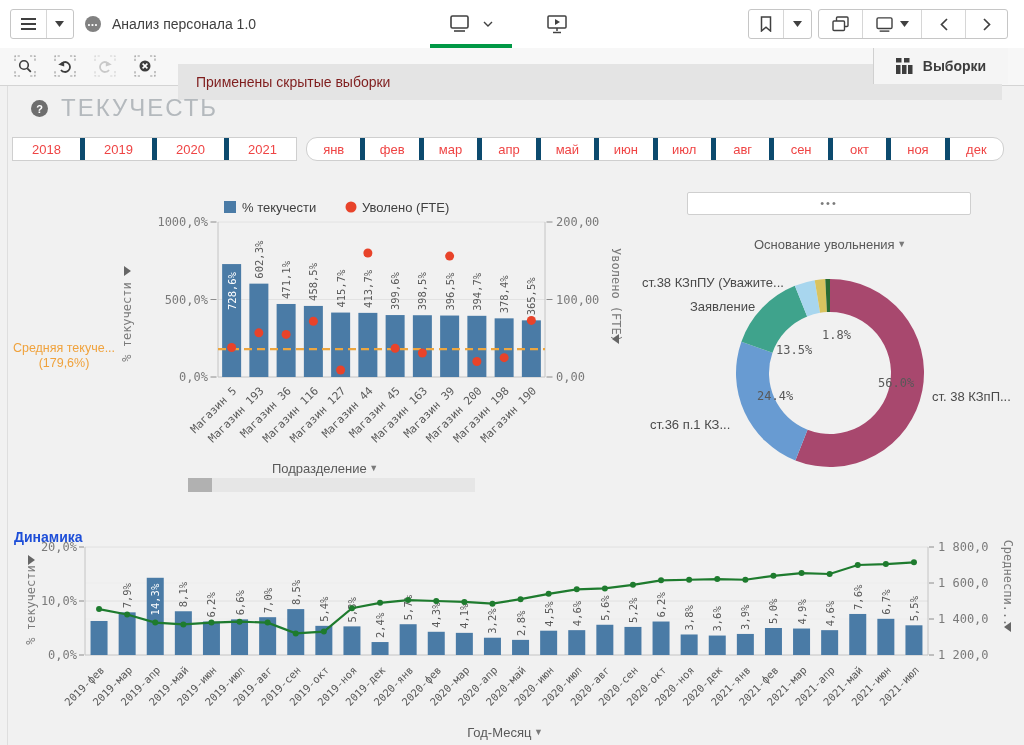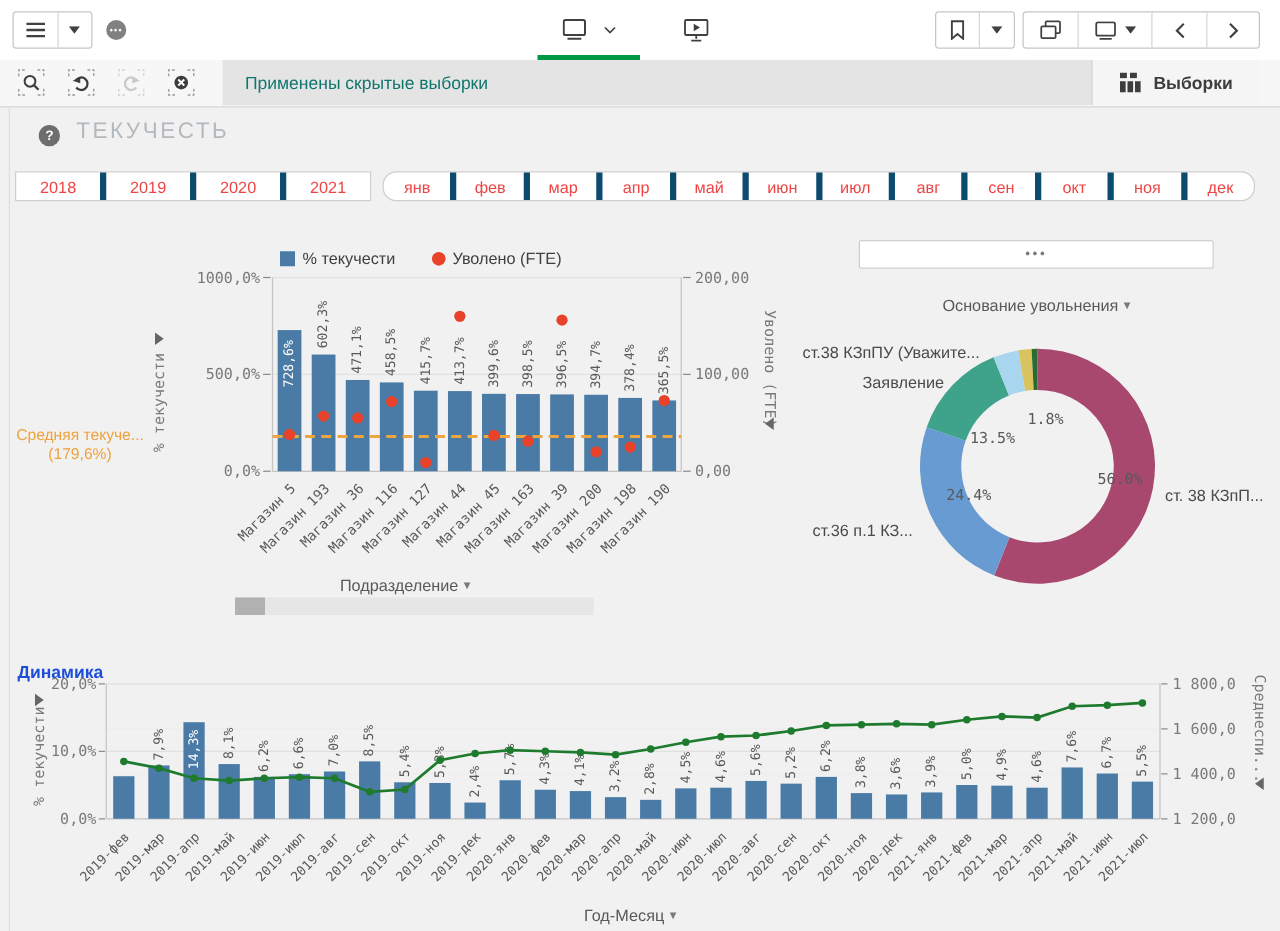--- a/index.html
+++ b/index.html
@@ -17,29 +17,29 @@
   #app-icon{position:absolute;left:85px;top:16px;width:16px;height:16px;border-radius:50%;background:#818181;color:#fff;
     display:flex;align-items:center;justify-content:center;font-size:7px;letter-spacing:1px;font-weight:bold;}
   #app-title{position:absolute;left:112px;top:0;line-height:48px;font-size:14px;color:#404040;}
   #sheet-nav{position:absolute;left:430px;top:0;width:82px;height:47px;display:flex;align-items:center;justify-content:center;gap:14px;cursor:pointer;}
   #sheet-nav-underline{position:absolute;left:430px;top:44px;width:82px;height:4px;}
   #present-btn{position:absolute;left:544px;top:12px;width:26px;height:24px;display:flex;align-items:center;justify-content:center;cursor:pointer;}
   
   #selbar{position:absolute;left:0;top:48px;width:1024px;height:37px;background:#f7f7f7;border-bottom:1px solid #d4d4d4;}
   #selbar-icons{position:absolute;left:10px;top:0;height:36px;display:flex;align-items:center;gap:14px;padding-left:2px;}
   .sel-icon{width:26px;height:26px;display:flex;align-items:center;justify-content:center;cursor:pointer;}
-  #sel-message{position:absolute;left:178px;top:0;width:824px;height:36px;background:#e4e4e4;
-    line-height:36px;padding-left:18px;font-size:14px;color:#0f766e;box-sizing:border-box;}
+  #sel-message{position:absolute;left:178px;top:16px;width:824px;height:36px;background:#e4e4e4;
+    line-height:36px;padding-left:18px;font-size:14px;color:#7f1d1d;box-sizing:border-box;}
   #sel-button{position:absolute;right:16px;top:0;width:134px;height:36px;background:#f5f5f5;border-left:1px solid #d0d0d0;
     display:flex;align-items:center;justify-content:center;gap:10px;font-size:14px;font-weight:600;color:#3d3d3d;cursor:pointer;}
   
   #content-edge{position:absolute;left:7px;top:86px;width:1px;height:659px;background:#dedede;}
   #help-icon{position:absolute;left:31px;top:100px;width:17px;height:17px;border-radius:50%;background:#6e6e6e;color:#fff;
     display:flex;align-items:center;justify-content:center;font-size:11px;font-weight:bold;cursor:pointer;}
-  #page-title{position:absolute;left:61px;top:94px;font-size:18px;letter-spacing:2px;color:#b4b9bd;}
+  #page-title{position:absolute;left:61px;top:94px;font-size:24px;letter-spacing:2px;color:#b4b9bd;}
   .filter-bar{position:absolute;top:137px;height:24px;background:#fff;border:1px solid #cfcfcf;display:flex;box-sizing:border-box;}
   .filter-cell{flex:1;display:flex;align-items:center;justify-content:center;font-size:13px;color:#ef4444;cursor:pointer;}
   .filter-cell + .filter-cell{border-left:5px solid #0c4a6e;}
   #year-filter{left:12px;width:285px;}
   #month-filter{left:306px;width:698px;border-radius:11px;}
   #combo1{position:absolute;left:0;top:180px;width:665px;height:330px;}
   #ellipsis-btn{position:absolute;left:687px;top:192px;width:284px;height:23px;background:#fff;border:1px solid #cfcfcf;border-radius:2px;
     text-align:center;line-height:21px;color:#7a7a7a;font-size:11px;letter-spacing:2px;cursor:pointer;box-sizing:border-box;}
   #donut{position:absolute;left:640px;top:228px;width:384px;height:258px;}
   #dynamics-heading{position:absolute;left:14px;top:505px;font-size:14px;font-weight:bold;color:#1d4ed8;margin-top:24px;}
@@ -58,20 +58,21 @@
           <rect x="0" y="10" width="15" height="2" fill="#404040"></rect>
       </svg>
     </div>
     <div class="btn-cell" style="width:25px;">
       <svg width="9" height="6" viewBox="0 0 9 6">
           <polygon points="0,0 9,0 4.5,6" fill="#404040"></polygon>
         </svg>
     </div>
   </div>
   <div id="app-icon">•••</div>
+  <div id="app-title">Анализ персонала 1.0</div>
 
   <div id="sheet-nav">
     <svg width="19" height="17" viewBox="0 0 19 17">
       <rect x="1" y="1" width="17" height="12" rx="1.5" fill="none" stroke="#404040" stroke-width="1.6"></rect>
       <line x1="4" y1="16" x2="15" y2="16" stroke="#404040" stroke-width="1.6"></line>
     </svg>
     <svg width="10" height="6" viewBox="0 0 10 6">
       <polyline points="1,1 5,5 9,1" fill="none" stroke="#404040" stroke-width="1.4"></polyline>
     </svg>
   </div>

